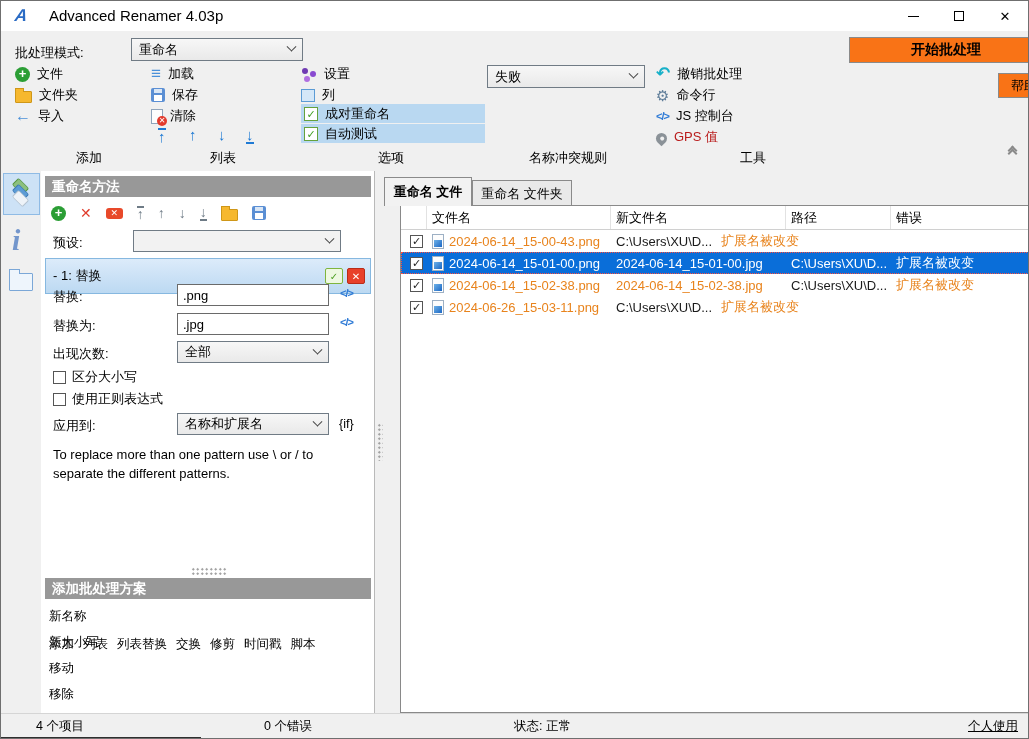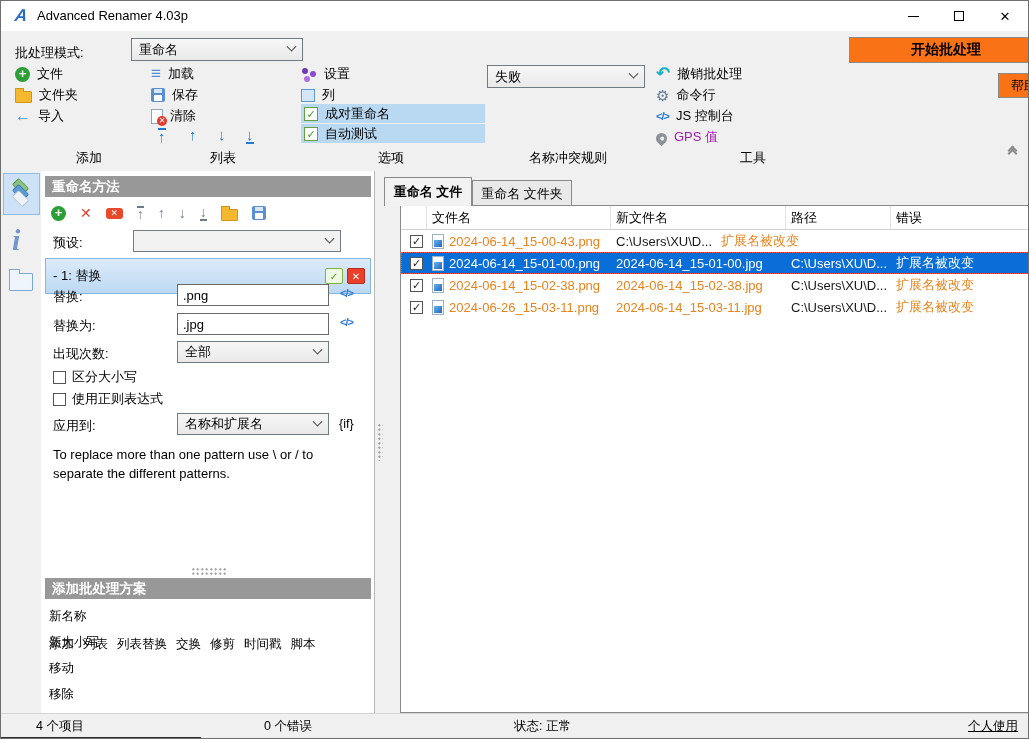--- a/index.html
+++ b/index.html
@@ -4,21 +4,21 @@
 <style>
   * { margin:0; padding:0; box-sizing:border-box; }
   html,body { width:1029px; height:739px; }
   body { font-family:"Liberation Sans","DejaVu Sans",sans-serif; font-size:13px; color:#000; background:#fff; }
   .abs { position:absolute; }
   .window { position:relative; width:1029px; height:739px; border:1px solid #6f6f6f; background:#f0f0f0; overflow:hidden; }
 
   
   .titlebar { position:absolute; left:0; top:0; width:100%; height:30px; background:#ffffff; }
   .app-logo { position:absolute; left:10px; top:5px; width:20px; height:20px; color:#2a6bc4; font-style:italic; font-weight:bold; font-size:17px; line-height:20px; text-align:center; transform:skewX(-8deg); }
-  .title-text { position:absolute; left:36px; top:0; line-height:30px; font-size:13px;text-align:right; }
+  .title-text { position:absolute; left:48px; top:0; line-height:30px; font-size:15px;text-align:right; }
   .win-controls { position:absolute; right:0; top:0; height:30px; display:flex; }
   .win-btn { width:46px; height:30px; display:flex; align-items:center; justify-content:center; }
   .glyph-min { width:11px; height:1px; background:#000; display:block; }
   .glyph-max { width:10px; height:10px; border:1px solid #000; display:block; }
   .glyph-close { font-size:13px; line-height:1; }
 
   
   .cmdbar { position:absolute; left:0; top:30px; width:100%; height:140px; background:#f0f0f0; }
   .combo { border:1px solid #707b85; background:linear-gradient(#f7f7f7,#e9e9e9); display:flex; align-items:center; padding:0 7px; font-size:13px; }
   .chev { width:7px; height:7px; border-right:1.6px solid #444; border-bottom:1.6px solid #444; transform:rotate(45deg) translate(-2px,-2px); margin-left:auto; }
@@ -26,21 +26,21 @@
   .tool-item { position:absolute; display:flex; align-items:center; gap:7px; height:18px; white-space:nowrap; }
   .sec-label { position:absolute; transform:translateX(-50%); font-size:13px; top:118px; white-space:nowrap; }
   .hl-row { position:absolute; left:300px; width:184px; height:19px; background:#b9d8f1; display:flex; align-items:center; gap:7px; padding-left:3px; }
   .cb-green { width:14px; height:14px; background:#fff; border:1px solid #66a23c; color:#3f9e22; font-size:11px; font-weight:bold; line-height:12px; text-align:center; flex:0 0 auto; }
   .arrow { color:#1f7ad4; font-weight:bold; font-size:15px; line-height:14px; display:inline-block; }
   .arrow.bar-top { border-top:2px solid #1f7ad4; }
   .arrow.bar-bottom { border-bottom:2px solid #1f7ad4; }
   .garrow { color:#6e7b86; font-weight:bold; font-size:14px; line-height:13px; display:inline-block; }
   .garrow.bar-top { border-top:2px solid #6e7b86; }
   .garrow.bar-bottom { border-bottom:2px solid #6e7b86; }
-  .grayed { color:#a21caf; }
+  .grayed { color:#b91c1c; }
 
   
   .i-plus { width:15px; height:15px; border-radius:50%; background:#2b9e35; color:#fff; font-size:13px; font-weight:bold; line-height:14px; text-align:center; }
   .i-folder { width:17px; height:12px; background:#f6b82e; border:1px solid #cf9718; border-radius:1px; position:relative; margin-top:3px; }
   .i-folder::before { content:""; position:absolute; left:-1px; top:-4px; width:7px; height:3px; background:#f6b82e; border:1px solid #cf9718; border-bottom:none; }
   .i-import { color:#4a90d9; font-weight:bold; font-size:16px; line-height:14px; }
   .i-list { color:#4a90d9; font-weight:bold; font-size:17px; line-height:14px; }
   .i-floppy { width:14px; height:14px; background:#5b8fd4; border-radius:2px; position:relative; }
   .i-floppy::before { content:""; position:absolute; left:3px; top:1px; width:8px; height:4px; background:#d9e6f5; }
   .i-floppy::after { content:""; position:absolute; left:3px; bottom:1px; width:8px; height:6px; background:#fff; }
@@ -392,21 +392,20 @@
         </div>
 
         <div class="trow">
           <div class="col col-cb">
               <span class="cbx">✓</span>
             </div>
           <div class="col col-name">
               <span class="fileico"></span>
               <span>2024-06-26_15-03-11.png</span>
             </div>
-          <div class="col col-new">2024-06-14_15-03-11.jpg</div>
           <div class="col col-path">C:\Users\XU\D...</div>
           <div class="col col-err">扩展名被改变</div>
         </div>
       </div>
     </div>
   </div>
 
   <div class="statusbar">
     <span class="s-item" style="left:35px;">4 个项目</span>
     <span class="s-item" style="left:263px;">0 个错误</span>

